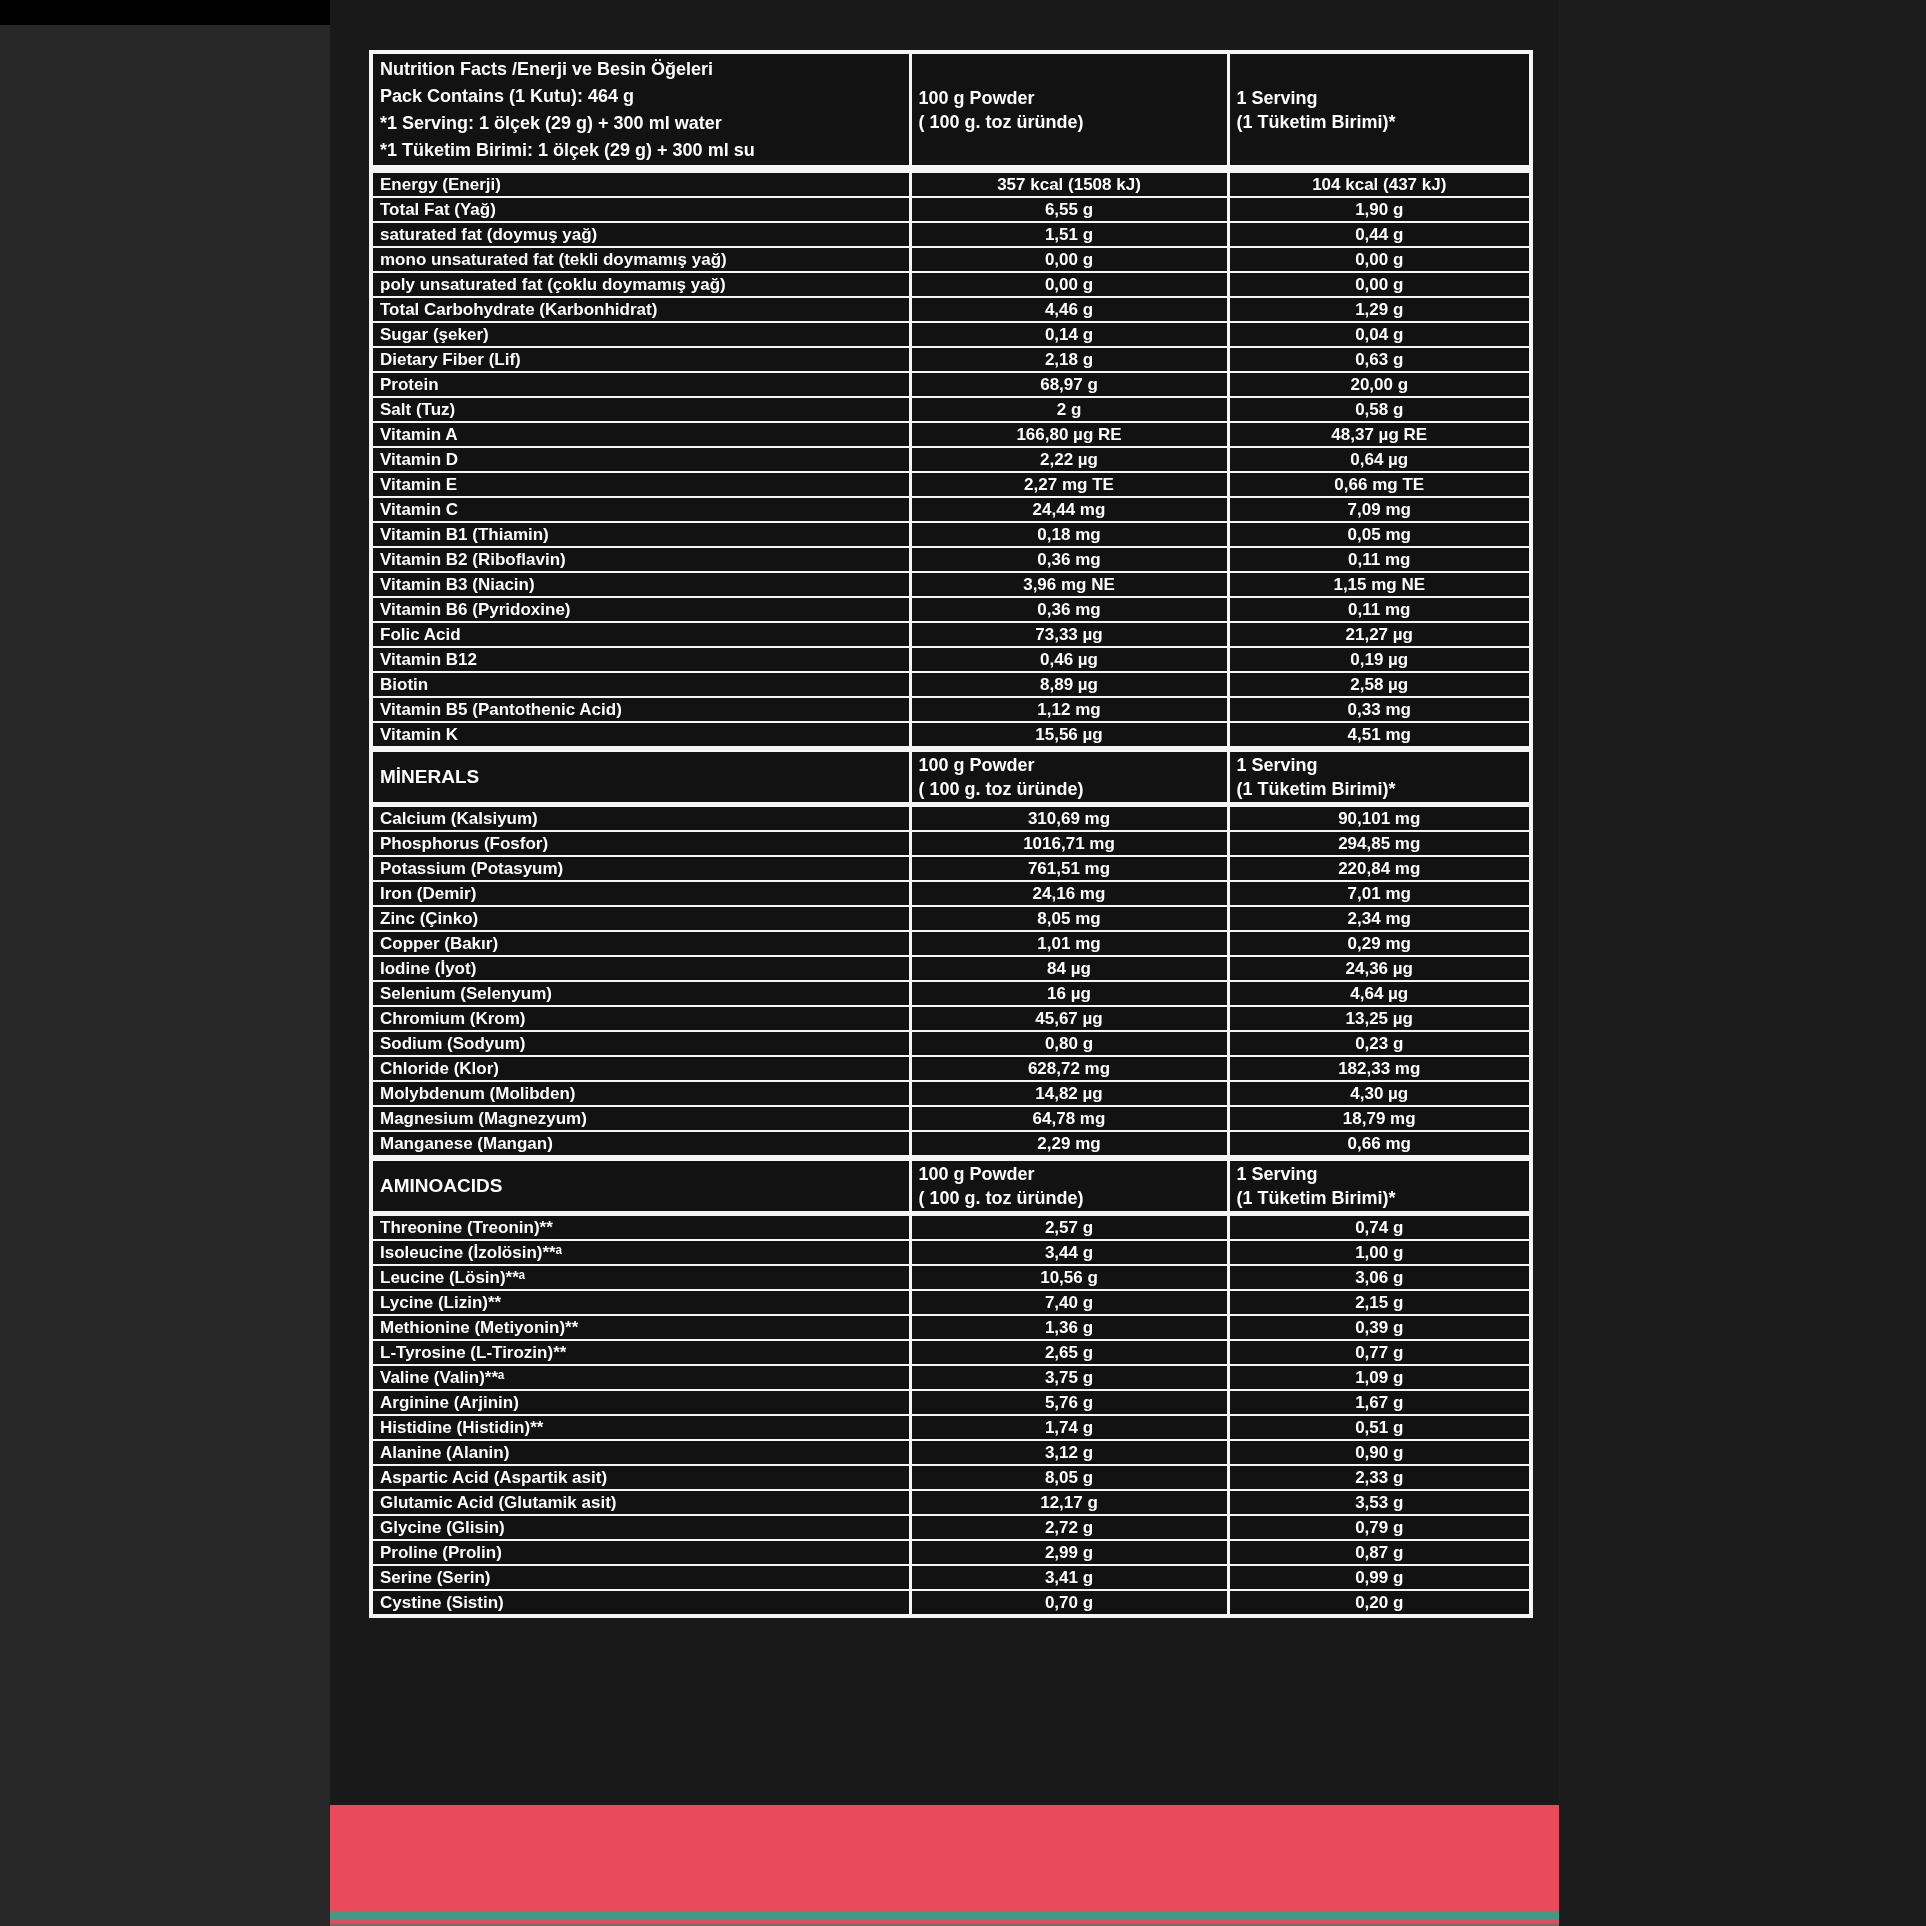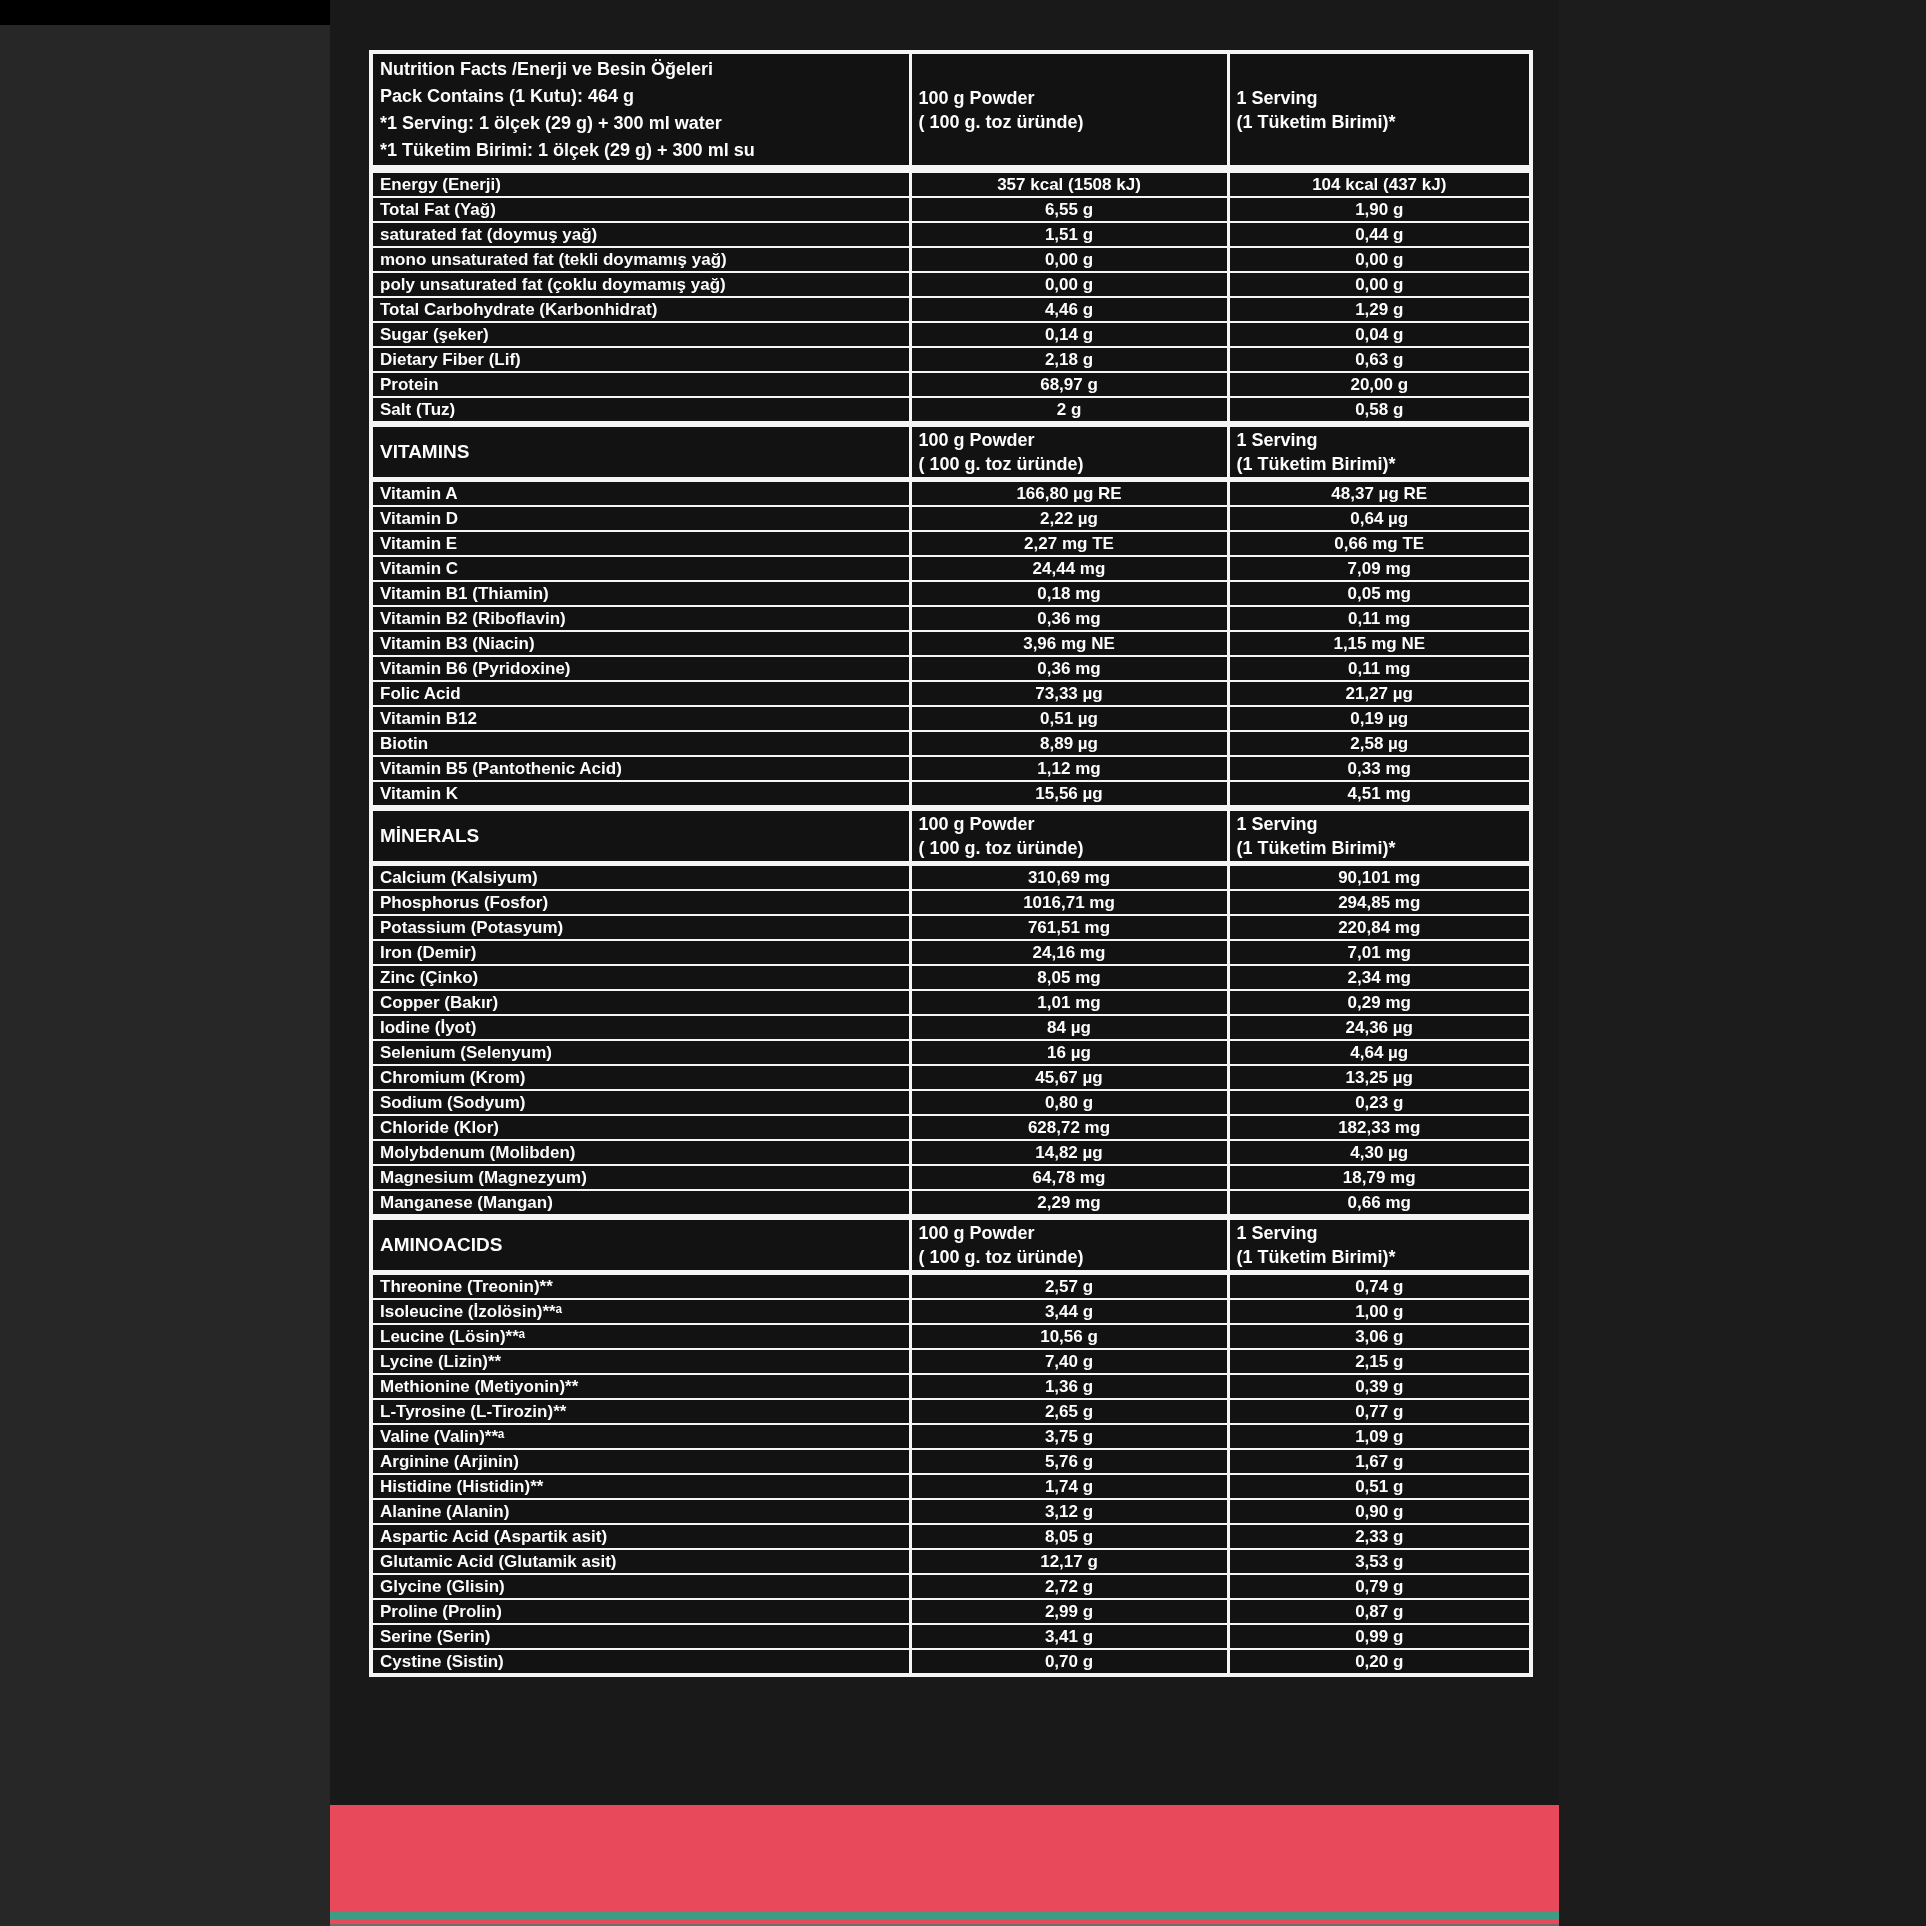--- a/index.html
+++ b/index.html
@@ -158,31 +158,20 @@
           <tr class="body-row">
             <td class="c1">Protein</td>
             <td class="c2">68,97 g</td>
             <td class="c3">20,00 g</td>
           </tr>
           <tr class="body-row">
             <td class="c1">Salt (Tuz)</td>
             <td class="c2">2 g</td>
             <td class="c3">0,58 g</td>
           </tr>
-          <tr class="section-row">
-            <td class="c1 sname">VITAMINS</td>
-            <td class="c2">
-              <div class="chline">100 g Powder</div>
-              <div class="chline">( 100 g. toz üründe)</div>
-            </td>
-            <td class="c3">
-              <div class="chline">1 Serving</div>
-              <div class="chline">(1 Tüketim Birimi)*</div>
-            </td>
-          </tr>
           <tr class="body-row">
             <td class="c1">Vitamin A</td>
             <td class="c2">166,80 µg RE</td>
             <td class="c3">48,37 µg RE</td>
           </tr>
           <tr class="body-row">
             <td class="c1">Vitamin D</td>
             <td class="c2">2,22 µg</td>
             <td class="c3">0,64 µg</td>
           </tr>
@@ -216,21 +205,21 @@
             <td class="c2">0,36 mg</td>
             <td class="c3">0,11 mg</td>
           </tr>
           <tr class="body-row">
             <td class="c1">Folic Acid</td>
             <td class="c2">73,33 µg</td>
             <td class="c3">21,27 µg</td>
           </tr>
           <tr class="body-row">
             <td class="c1">Vitamin B12</td>
-            <td class="c2">0,51 µg</td>
+            <td class="c2">0,46 µg</td>
             <td class="c3">0,19 µg</td>
           </tr>
           <tr class="body-row">
             <td class="c1">Biotin</td>
             <td class="c2">8,89 µg</td>
             <td class="c3">2,58 µg</td>
           </tr>
           <tr class="body-row">
             <td class="c1">Vitamin B5 (Pantothenic Acid)</td>
             <td class="c2">1,12 mg</td>

